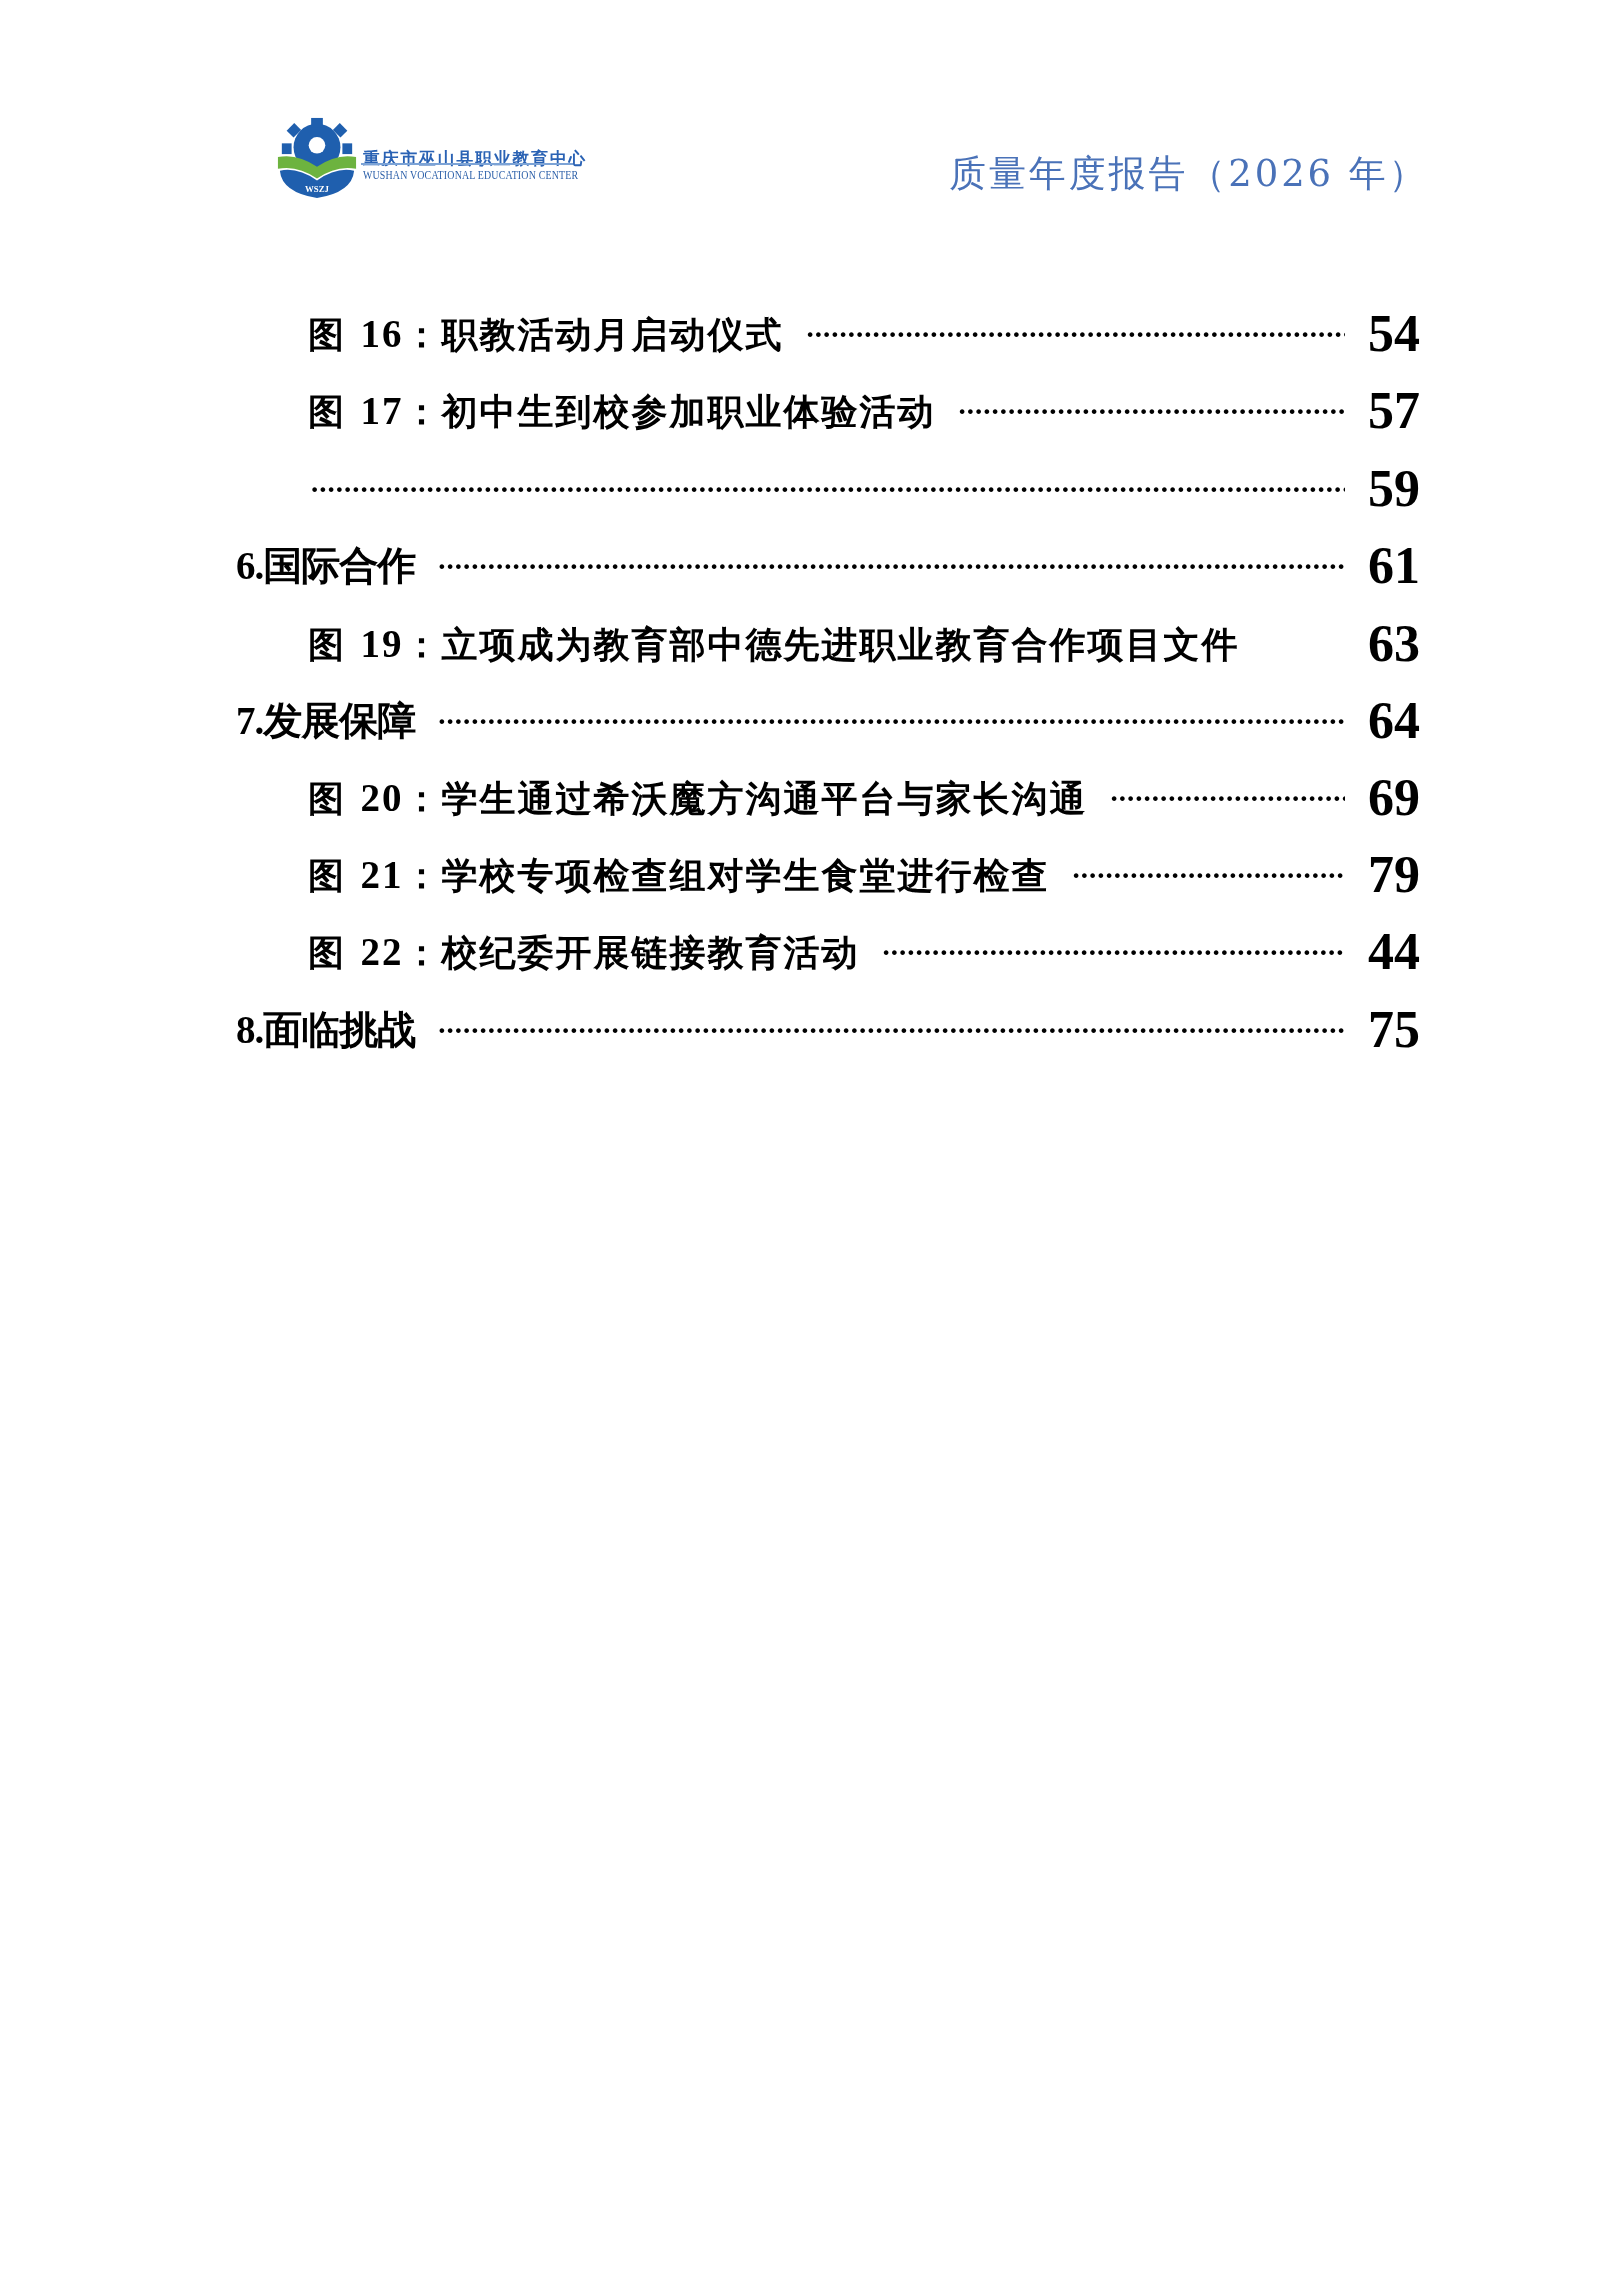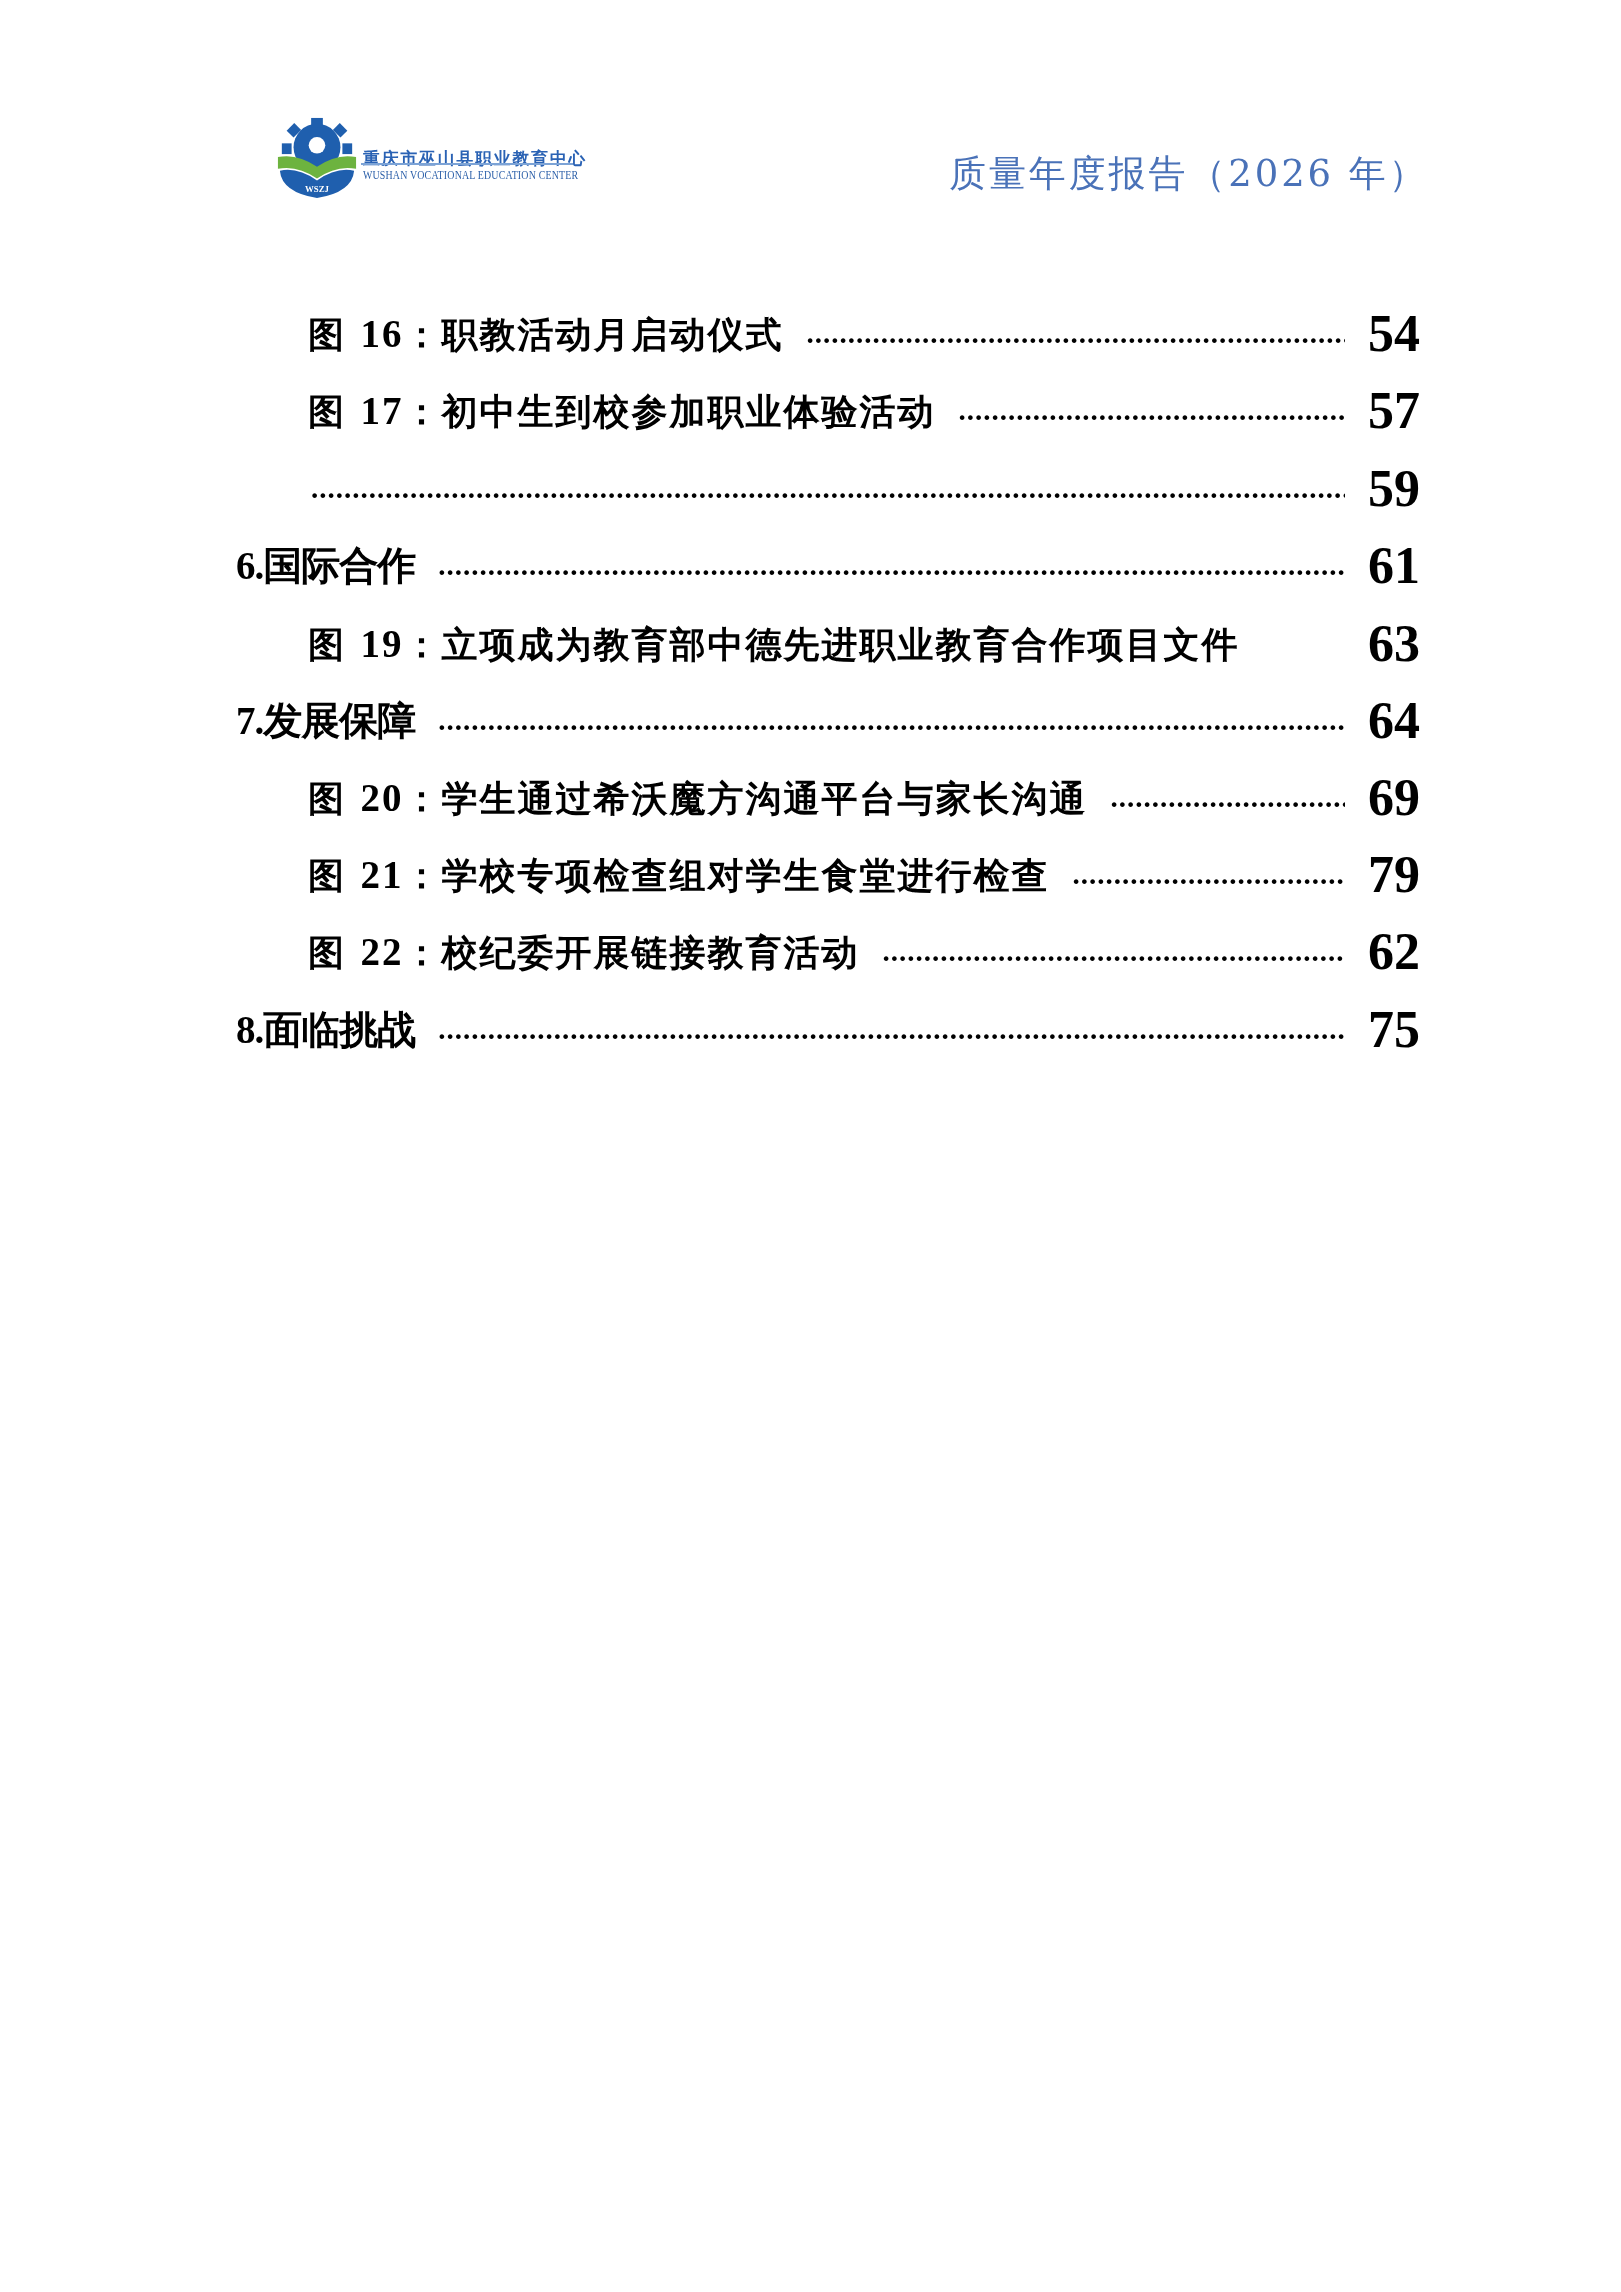--- a/index.html
+++ b/index.html
@@ -6,21 +6,21 @@
   body { width: 1621px; height: 2293px; position: relative; overflow: hidden; font-family: "DejaVu Serif", serif; color: #000; }
 
   .header { position: absolute; left: 0; top: 0; width: 1621px; height: 216px; }
   .logo { position: absolute; left: 272px; top: 116px; width: 90px; height: 84px; }
   .logo-text-cn { position: absolute; left: 363px; top: 147px; font-family: "DejaVu Sans", sans-serif; font-size: 16.7px; font-weight: bold; color: #2a62b4; letter-spacing: 2px; white-space: nowrap; }
   .logo-rule { position: absolute; left: 361px; top: 163px; width: 212px; height: 2px; background: #7ca3d6; }
   .logo-text-en { position: absolute; left: 363px; top: 168px; font-family: "Liberation Serif", serif; font-size: 11.8px; color: #2a5ea8; letter-spacing: 0.2px; white-space: nowrap; transform: scaleX(0.84); transform-origin: left top; }
   .report-title { position: absolute; left: 949px; top: 149px; font-family: "DejaVu Serif", serif; font-size: 37px; color: #4a72b8; letter-spacing: 2.9px; white-space: nowrap; }
 
   .toc { position: absolute; left: 0; top: 0; width: 1621px; }
-  .toc-row { position: absolute; height: 55px; display: flex; align-items: center; right: 201px; gap: 20px; }
+  .toc-row { position: absolute; height: 55px; display: flex; align-items: flex-start; right: 201px; gap: 20px; }
   .toc-row.level-1 { left: 236px; }
   .toc-row.level-2 { left: 308px; }
   .toc-label { white-space: nowrap; font-size: 37px; line-height: 55px; font-weight: bold; }
   .level-1 .toc-label { font-family: "Liberation Sans", sans-serif; font-size: 39px; letter-spacing: -1px; }
   .level-2 .toc-label { font-family: "DejaVu Serif", serif; font-size: 36px; letter-spacing: 2px; }
   .toc-label .num { font-family: "Liberation Serif", serif; font-weight: bold; font-size: 39px; }
   .toc-leader { flex: 1; overflow: hidden; white-space: nowrap; font-family: "Liberation Serif", serif; font-weight: bold; font-size: 29px; line-height: 43px; letter-spacing: 1px; margin: 0 2.9px; height: 43px; }
   .toc-leader::after { content: "...................................................................................................................................................................."; }
   .toc-leader.none { flex: 1; }
   .toc-leader.none::after { content: ""; }
@@ -94,21 +94,21 @@
 
   <div class="toc-row level-2" style="top:847px">
     <span class="toc-label"><span>图 </span><span class="num">21</span><span>：</span><span>学校专项检查组对学生食堂进行检查</span></span>
     <span class="toc-leader"></span>
     <span class="toc-page">79</span>
   </div>
 
   <div class="toc-row level-2" style="top:924px">
     <span class="toc-label"><span>图 </span><span class="num">22</span><span>：</span><span>校纪委开展链接教育活动</span></span>
     <span class="toc-leader"></span>
-    <span class="toc-page">62</span>
+    <span class="toc-page">44</span>
   </div>
 
   <div class="toc-row level-1" style="top:1002px">
     <span class="toc-label"><span class="num">8.</span><span>面临挑战</span></span>
     <span class="toc-leader"></span>
     <span class="toc-page">75</span>
   </div>
 </div>
 
 

